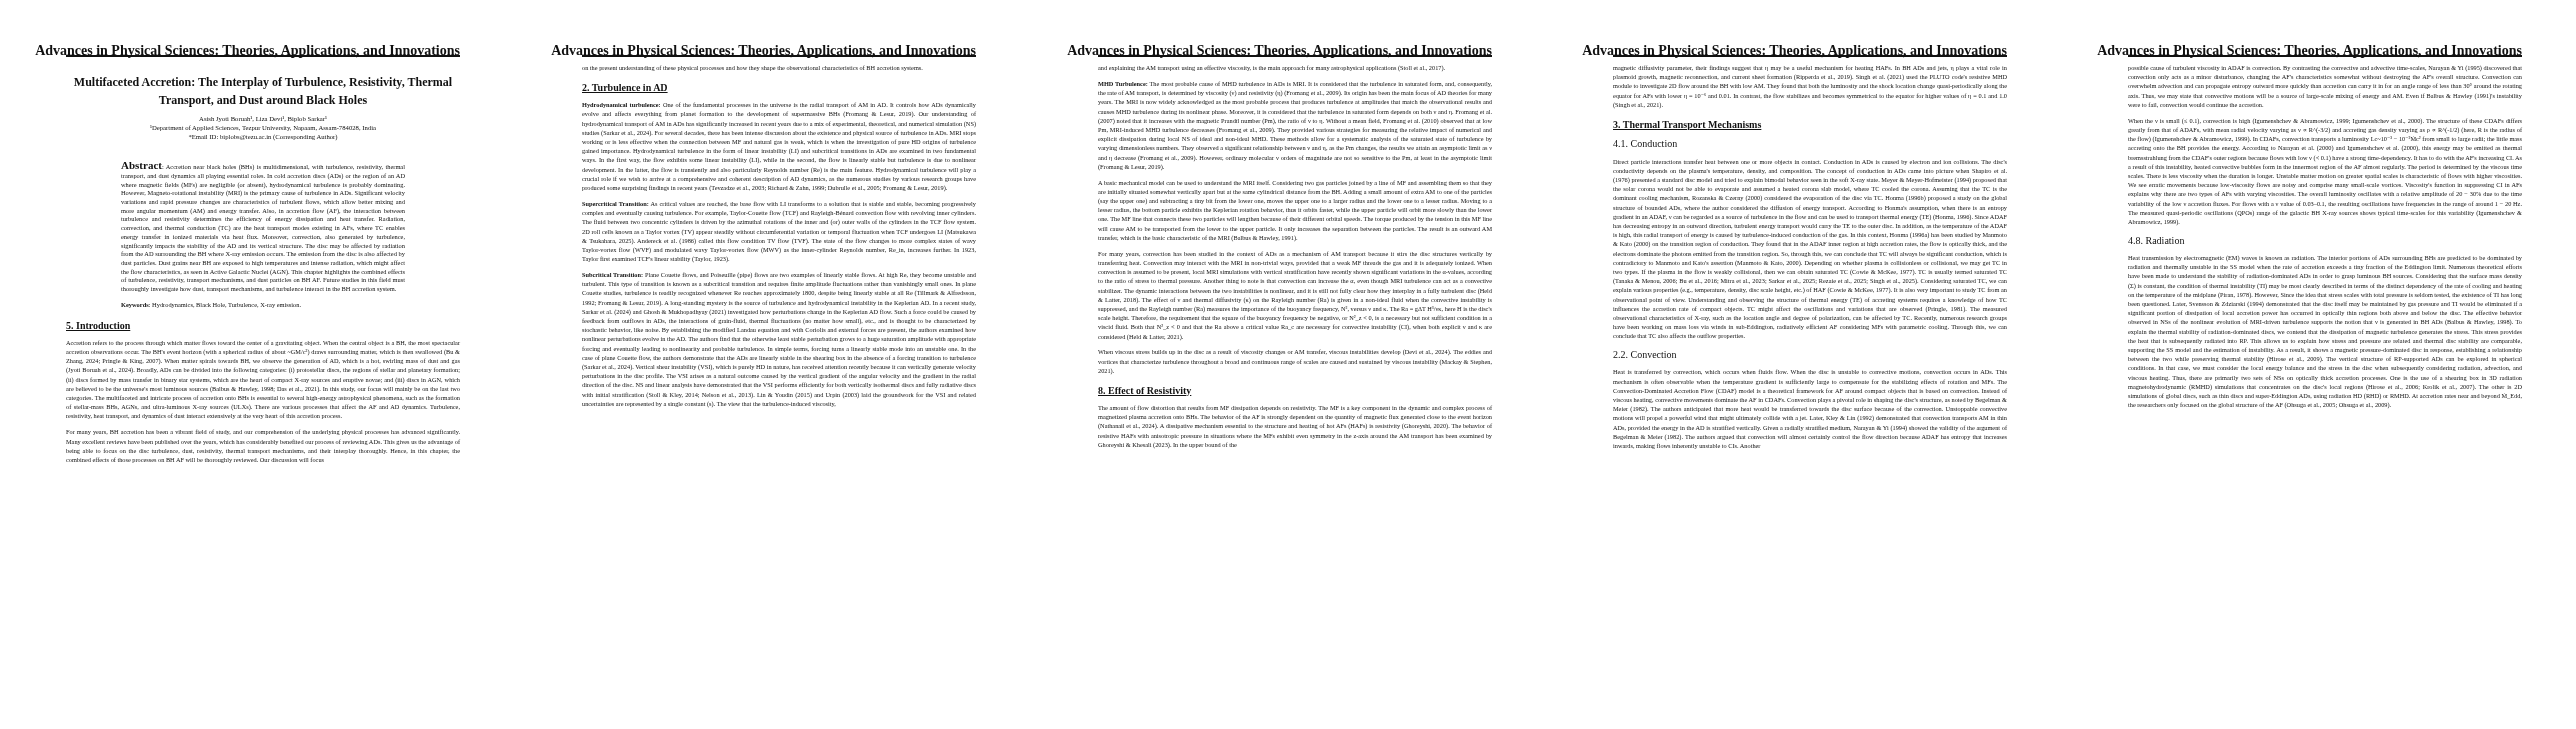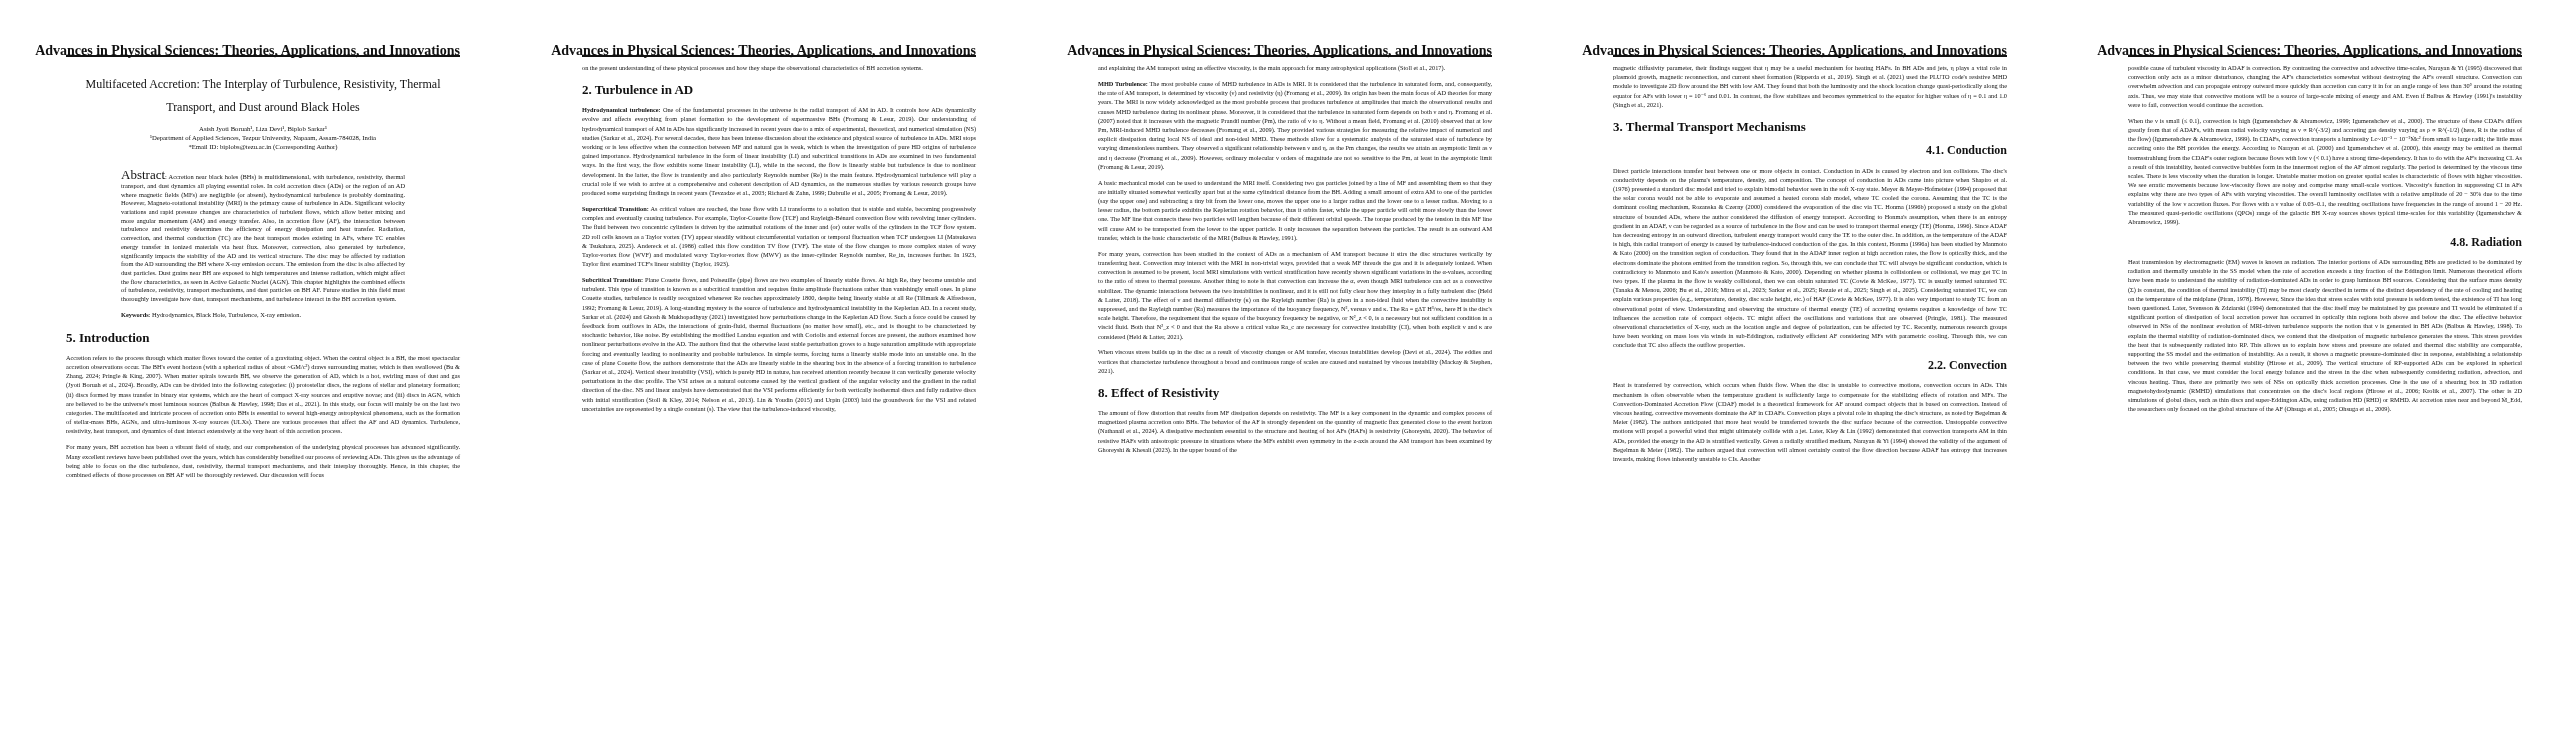--- a/index.html
+++ b/index.html
@@ -6,28 +6,28 @@
   body { width:2576px; height:729px; position:relative; overflow:hidden;
          font-family:"Liberation Serif", "DejaVu Serif", serif; color:#111; }
   .page { position:absolute; top:0; width:515px; height:729px; }
   .content { position:absolute; left:66px; width:394px; top:0; }
   .running-head { position:absolute; top:43px; right:0; font-weight:bold; font-size:14px;
                   white-space:nowrap; }
   .rule { position:absolute; top:55px; left:0; width:394px; height:2.4px;
           border-top:1.5px solid #111; border-bottom:0.6px solid #111; box-sizing:border-box; }
   .flow { position:absolute; top:63px; left:0; width:394px; }
   p, .para { margin:0 0 6.7px 0; font-size:6.3px; line-height:9.2px; text-align:justify; }
-  .title { font-weight:normal; font-size:12px; line-height:23px; text-align:center; margin:9.7px 0 4.9px; }
+  .title { font-weight:bold; font-size:12px; line-height:18px; text-align:center; margin:9.7px 0 4.9px; }
   .authors, .affil, .email { text-align:center; font-size:6.7px; line-height:9px; margin:0; }
   .abstract { margin:20.7px 55px 0 55px; }
   .abstract p { font-size:6.4px; line-height:8.7px; }
-  .abstract .lbl { font-weight:normal; font-size:13px; }
+  .abstract .lbl { font-weight:bold; font-size:11px; }
   .kw-lbl { font-weight:bold; }
-  h2 { font-size:13px; font-weight:bold; margin:9.7px 0 7.3px; }
-  h3 { font-size:12px; font-weight:bold; margin:8.5px 0 7.3px;text-align:right; }
+  h2 { font-size:10px; font-weight:bold; margin:9.7px 0 7.3px;text-decoration:underline; }
+  h3 { font-size:10px; font-weight:normal; margin:8.5px 0 7.3px; }
   .runin { font-weight:bold; }
 </style>
 </head>
 <body>
 
 <div class="page" style="left:0px;">
   <div class="content">
     <div class="running-head">Advances in Physical Sciences: Theories, Applications, and Innovations</div>
     <div class="rule"></div>
     <div class="flow">

